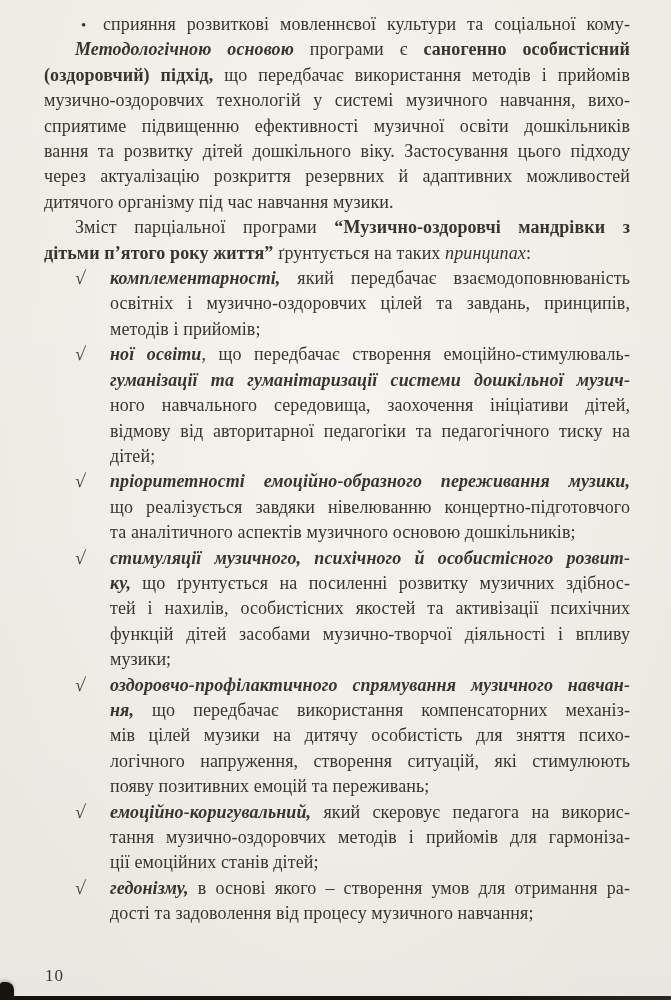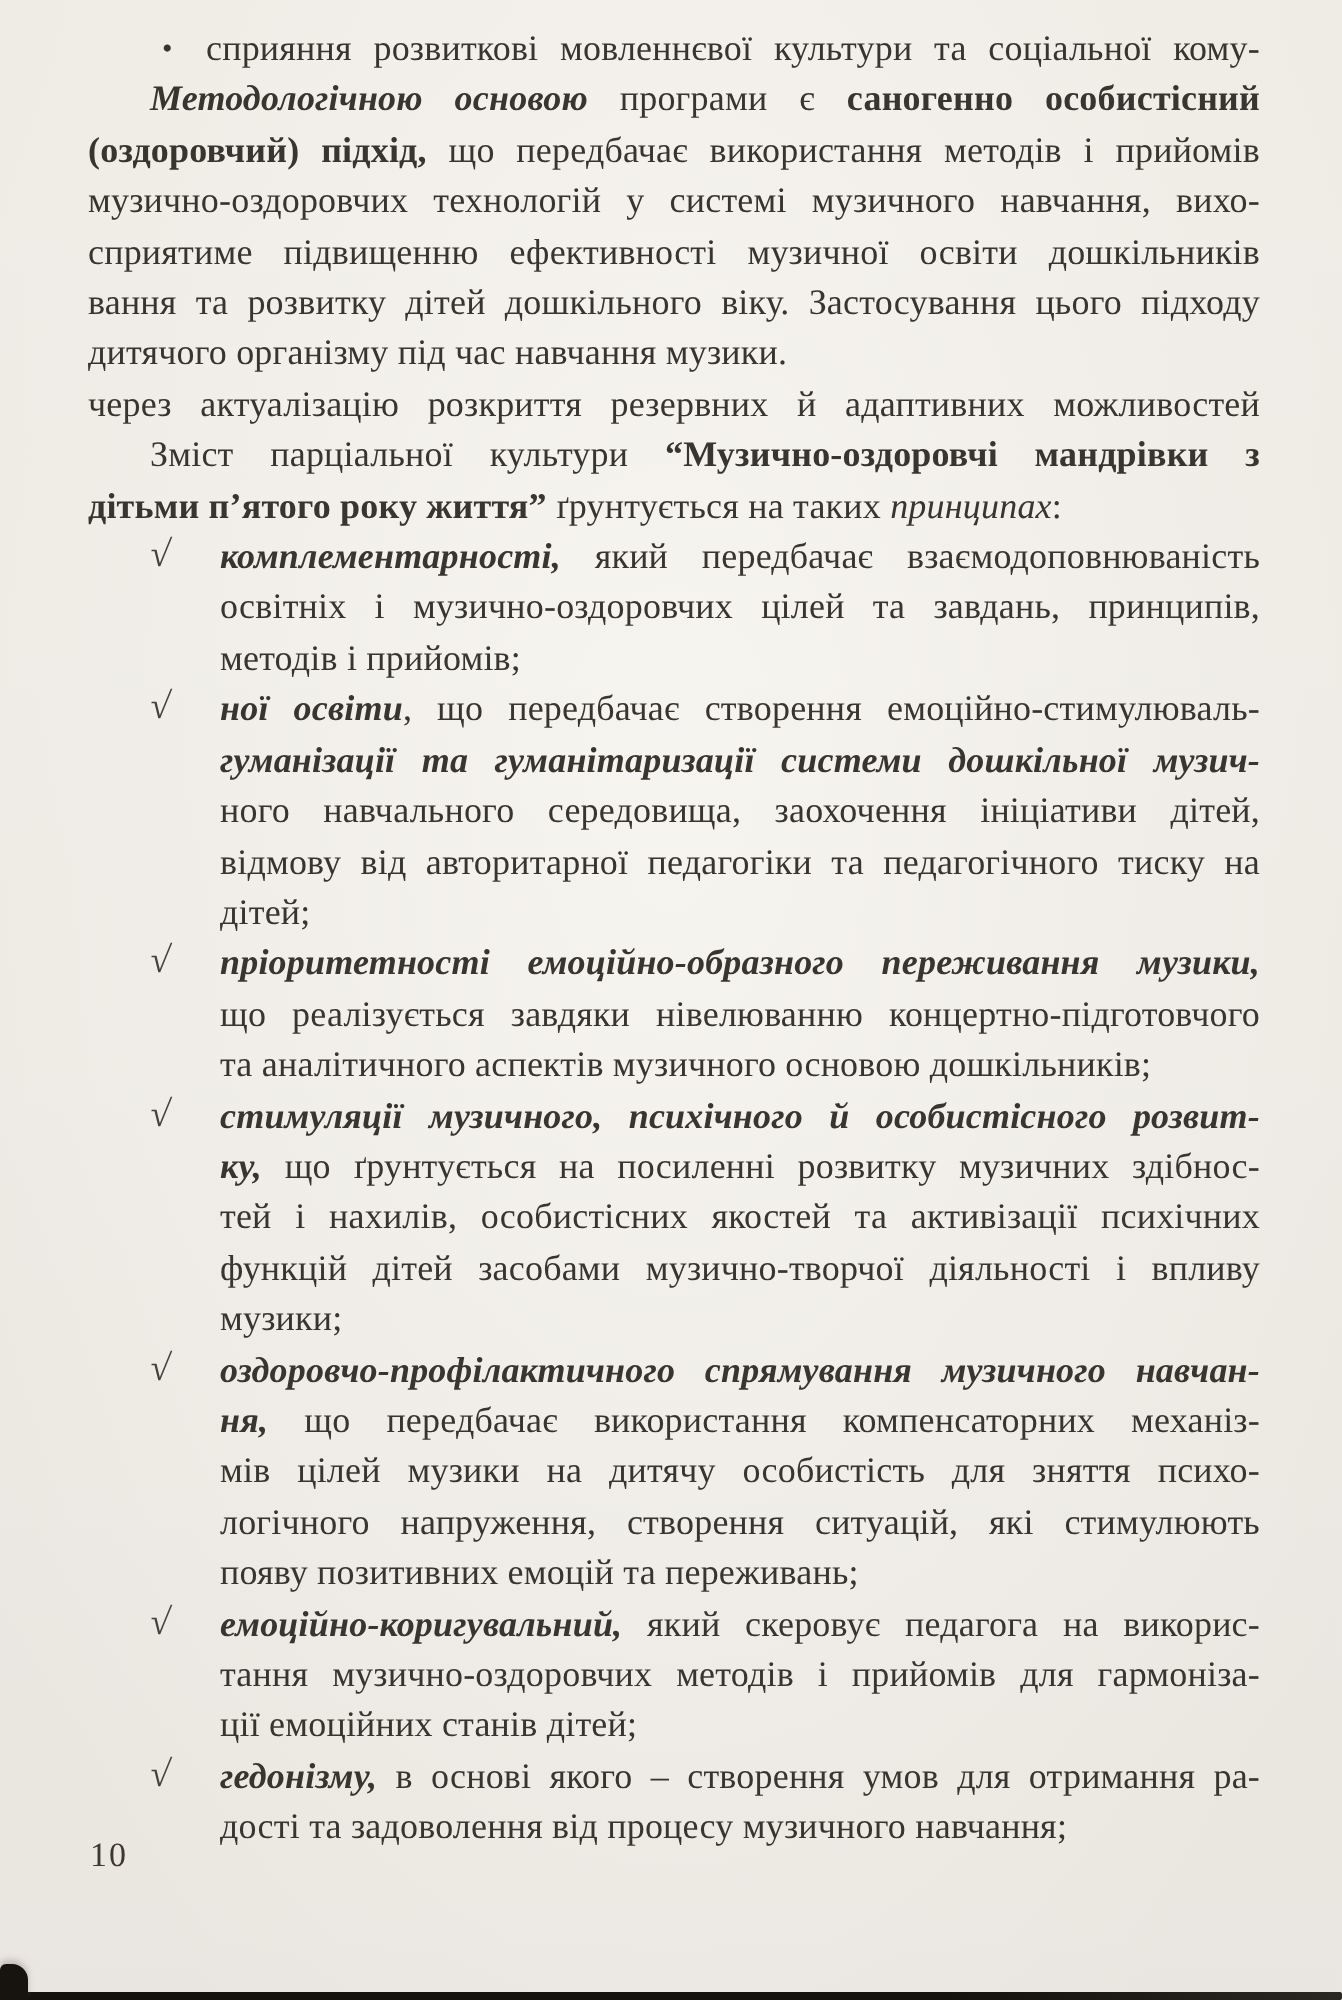--- a/index.html
+++ b/index.html
@@ -45,21 +45,21 @@
   .line.last{
     text-align-last:left;
     -moz-text-align-last:left;
   }
   .line.indent{text-indent:31px;}
   .b{font-weight:bold;}
   .i{font-style:italic;}
   .bi{font-weight:bold;font-style:italic;}
   .page-number{
     position:absolute;
-    left:45px;top:918px;
+    left:45px;top:966px;
     font-size:17px;
     letter-spacing:1px;
     color:#3c3831;
   }
   .scan-bottom-line{
     position:absolute;
     left:10px;right:0;bottom:0;height:4px;
     background:linear-gradient(90deg,#14110e 70%,#2a2620);
     border-radius:1px;
   }
@@ -79,25 +79,25 @@
       <div class="block bullet">
         <span class="marker">•</span>
         <div class="line"><span>сприяння розвиткові мовленнєвої культури та соціальної кому-</span></div>
       </div>
       <div class="block para">
         <div class="line indent"><span class="bi">Методологічною основою</span><span> програми є </span><span class="b">саногенно особистісний</span></div>
         <div class="line"><span class="b">(оздоровчий) підхід,</span><span> що передбачає використання методів і прийомів</span></div>
         <div class="line"><span>музично-оздоровчих технологій у системі музичного навчання, вихо-</span></div>
         <div class="line"><span>сприятиме підвищенню ефективності музичної освіти дошкільників</span></div>
         <div class="line"><span>вання та розвитку дітей дошкільного віку. Застосування цього підходу</span></div>
+        <div class="line"><span>через актуалізацію розкриття резервних й адаптивних можливостей</span></div>
         <div class="line last"><span>дитячого організму під час навчання музики.</span></div>
-        <div class="line"><span>через актуалізацію розкриття резервних й адаптивних можливостей</span></div>
       </div>
       <div class="block para">
-        <div class="line indent"><span>Зміст парціальної культури </span><span class="b">“Музично-оздоровчі мандрівки з</span></div>
+        <div class="line indent"><span>Зміст парціальної програми </span><span class="b">“Музично-оздоровчі мандрівки з</span></div>
         <div class="line last"><span class="b">дітьми п’ятого року життя”</span><span> ґрунтується на таких </span><span class="i">принципах</span><span>:</span></div>
       </div>
       <div class="block check">
         <span class="marker">√</span>
         <div class="line"><span class="bi">комплементарності,</span><span> який передбачає взаємодоповнюваність</span></div>
         <div class="line"><span>освітніх і музично-оздоровчих цілей та завдань, принципів,</span></div>
         <div class="line last"><span>методів і прийомів;</span></div>
       </div>
       <div class="block check">
         <span class="marker">√</span>

